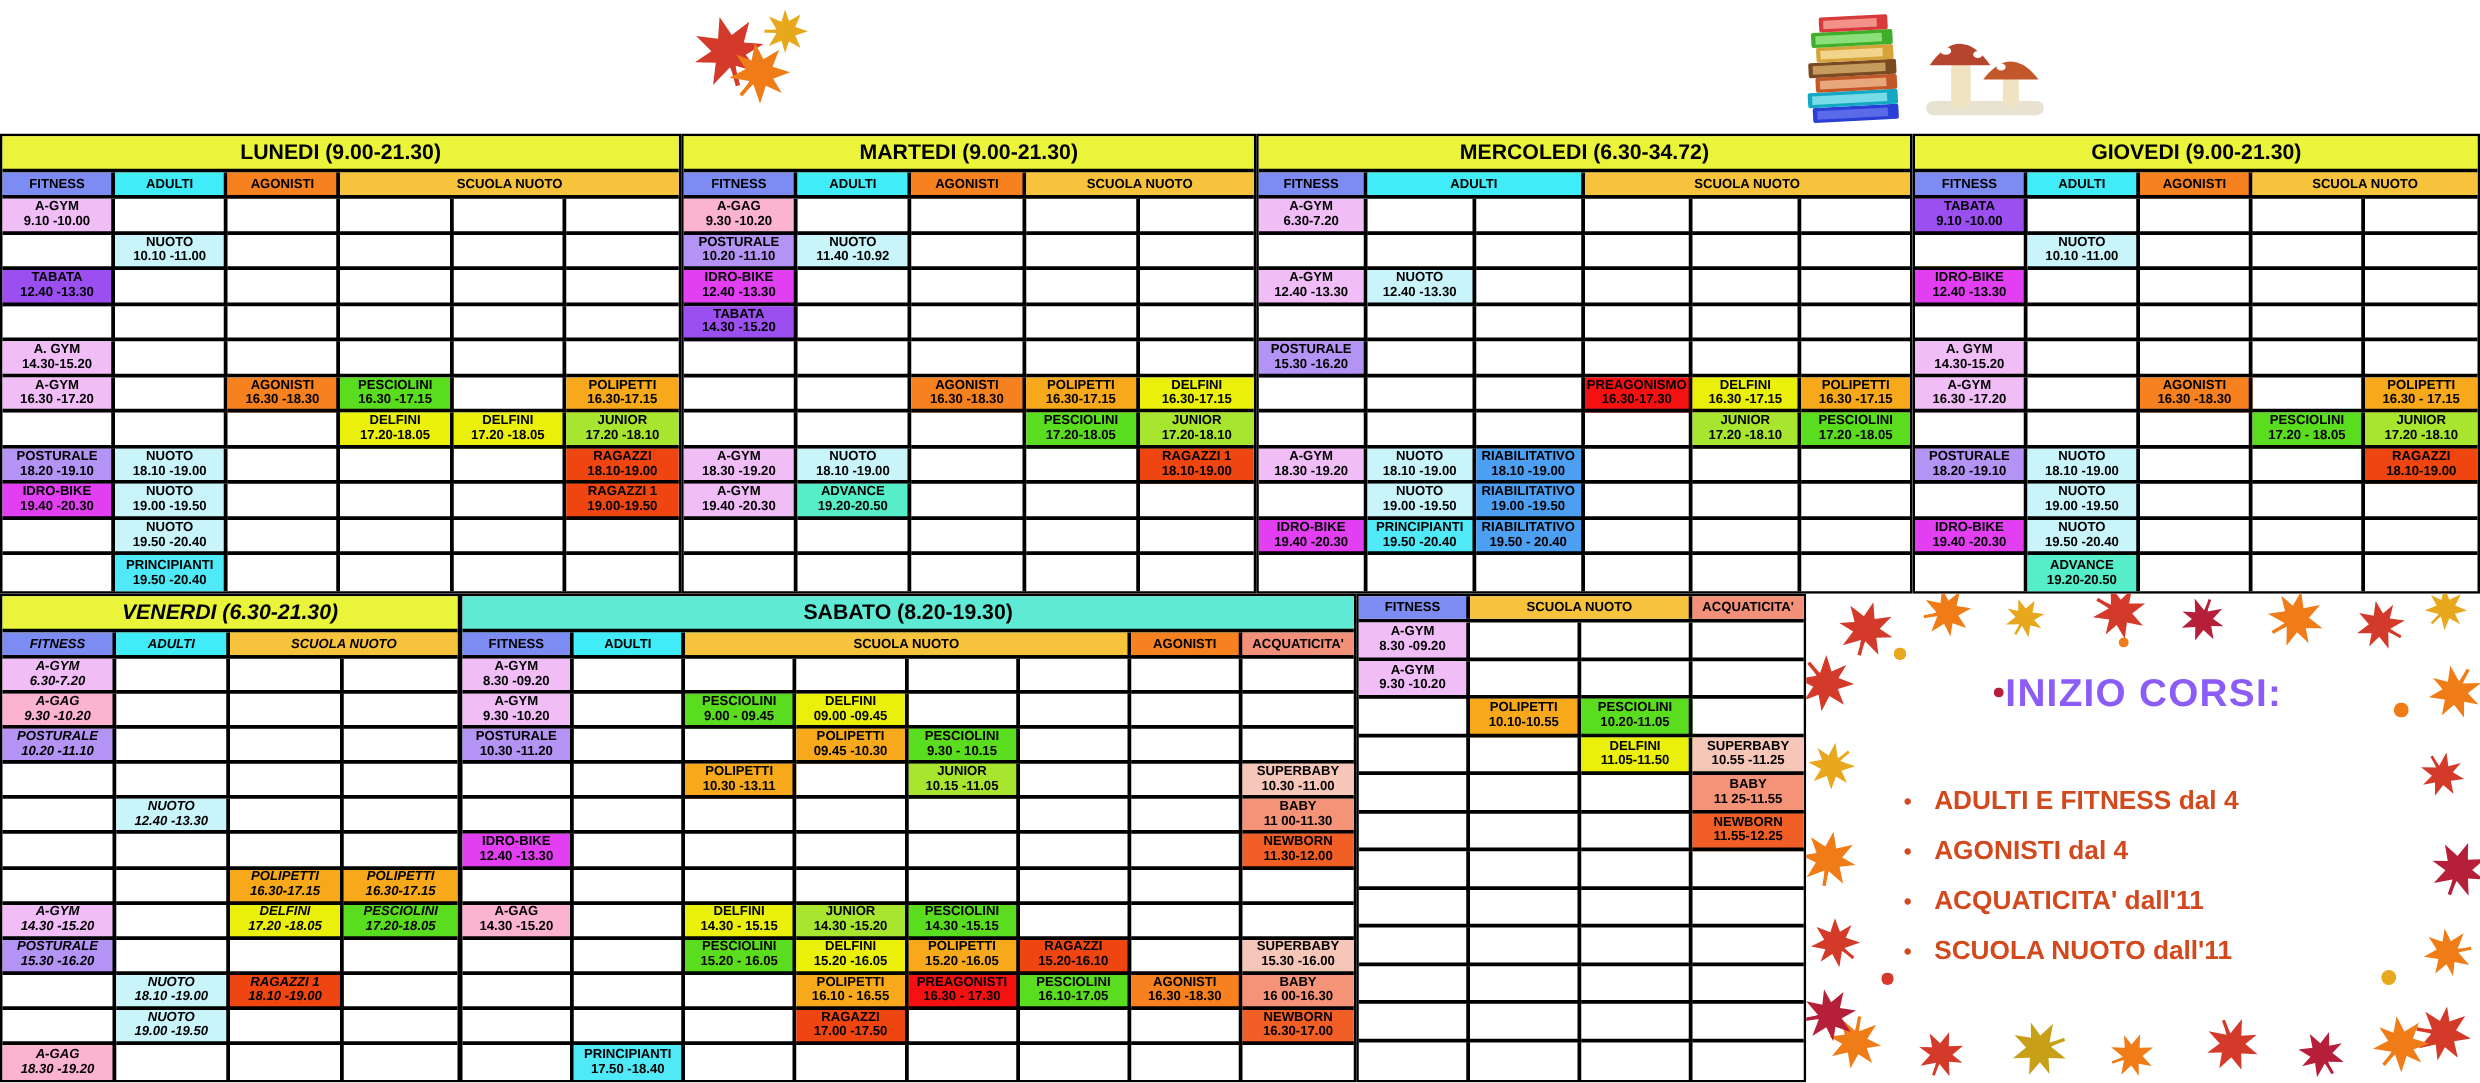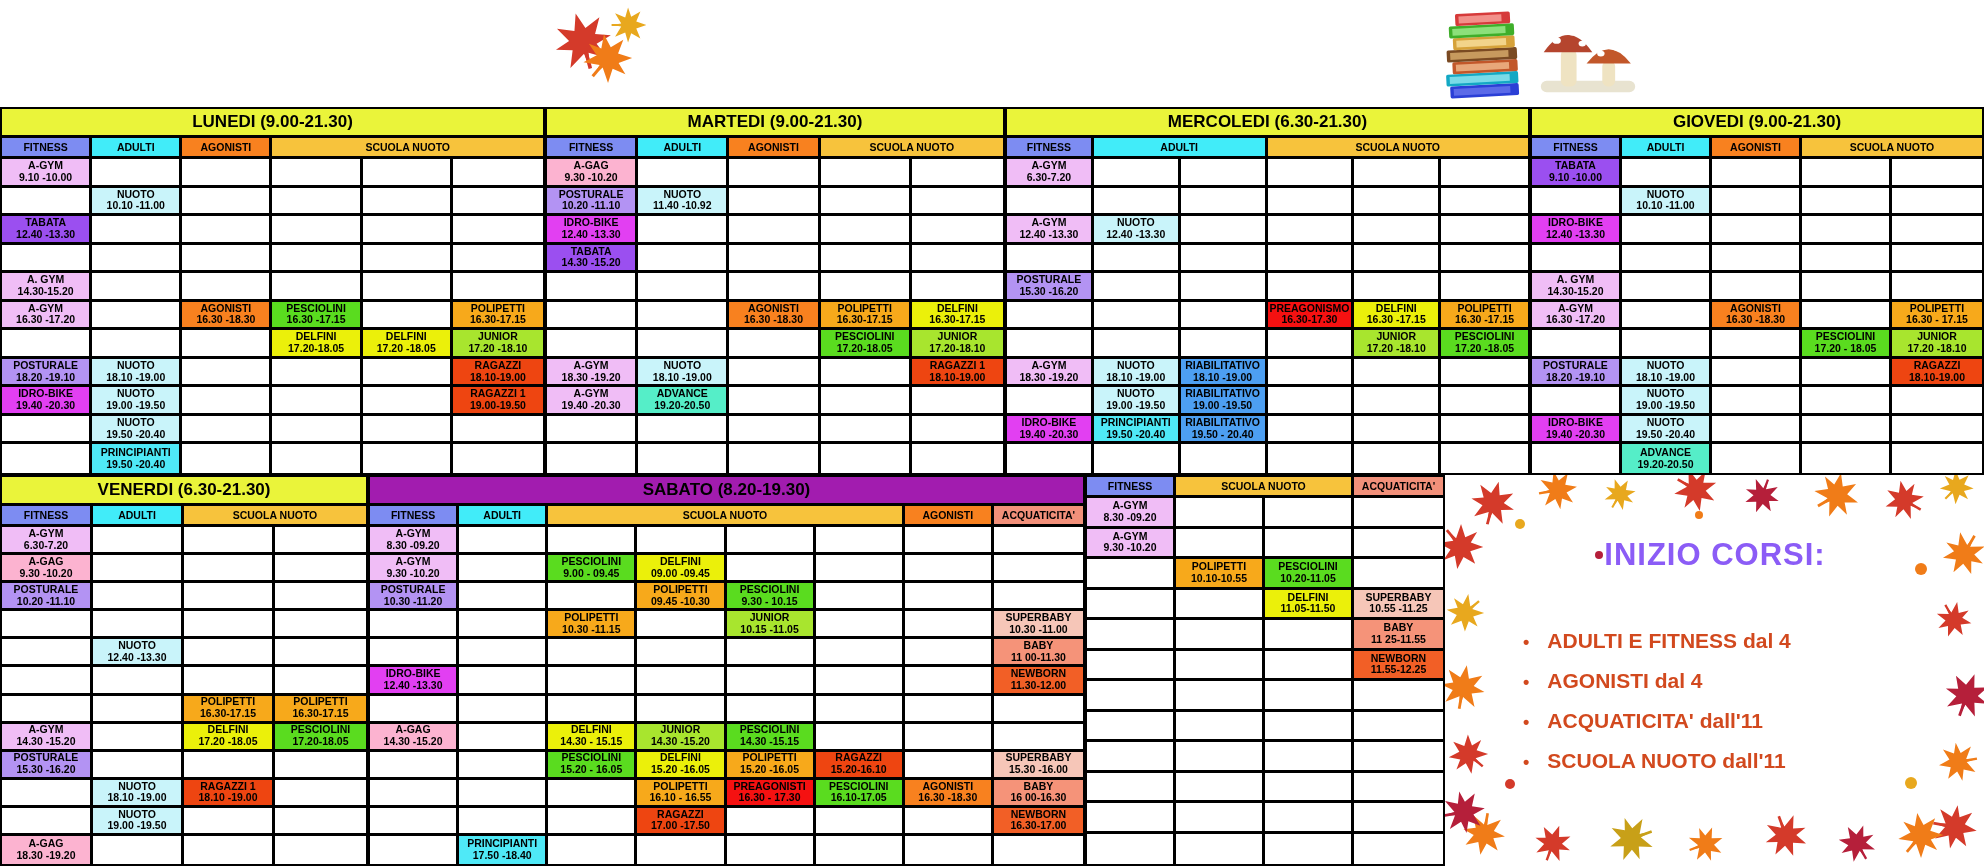--- a/index.html
+++ b/index.html
@@ -344,21 +344,21 @@
           <div class="cell"></div>
           <div class="cell no-r"></div>
           <div class="cell no-b"></div>
           <div class="cell no-b"></div>
           <div class="cell no-b"></div>
           <div class="cell no-b"></div>
           <div class="cell no-r no-b"></div>
         </div>
       </section>
       <section class="day" style="width: 525px;">
-        <div class="day-header" style="background: rgb(234, 244, 58);">MERCOLEDI (6.30-21.30)</div>
+        <div class="day-header" style="background: rgb(234, 244, 58);">MERCOLEDI (6.30-34.72)</div>
         <div class="col-headers" style="grid-template-columns: repeat(6, 1fr);">
           <div class="col-header" style="grid-column: span 1; background: rgb(125, 140, 242);">FITNESS</div>
           <div class="col-header" style="grid-column: span 2; background: rgb(65, 236, 249);">ADULTI</div>
           <div class="col-header no-r" style="grid-column: span 3; background: rgb(247, 195, 60);">SCUOLA NUOTO</div>
         </div>
         <div class="grid" style="grid-template-columns: repeat(6, 1fr); grid-template-rows: repeat(11, 1fr);">
           <div class="cell" style="background: rgb(240, 189, 246);">
             <div class="cn">A-GYM</div>
             <div class="ct">6.30-7.20</div>
           </div>
@@ -586,21 +586,21 @@
             <div class="cn">ADVANCE</div>
             <div class="ct">19.20-20.50</div>
           </div>
           <div class="cell no-b"></div>
           <div class="cell no-b"></div>
           <div class="cell no-r no-b"></div>
         </div>
       </section>
     </div>
   <div class="section" id="bottom-section">
-      <section class="day" style="width: 368px;">
+      <section class="day" style="width: 368px; font-style: italic;">
         <div class="day-header" style="background: rgb(234, 244, 58);">VENERDI (6.30-21.30)</div>
         <div class="col-headers" style="grid-template-columns: repeat(4, 1fr);">
           <div class="col-header" style="grid-column: span 1; background: rgb(125, 140, 242);">FITNESS</div>
           <div class="col-header" style="grid-column: span 1; background: rgb(65, 236, 249);">ADULTI</div>
           <div class="col-header no-r" style="grid-column: span 2; background: rgb(247, 195, 60);">SCUOLA NUOTO</div>
         </div>
         <div class="grid" style="grid-template-columns: repeat(4, 1fr); grid-template-rows: repeat(12, 1fr);">
           <div class="cell" style="background: rgb(240, 189, 246);">
             <div class="cn">A-GYM</div>
             <div class="ct">6.30-7.20</div>
@@ -687,21 +687,21 @@
           <div class="cell no-b" style="background: rgb(252, 179, 208);">
             <div class="cn">A-GAG</div>
             <div class="ct">18.30 -19.20</div>
           </div>
           <div class="cell no-b"></div>
           <div class="cell no-b"></div>
           <div class="cell no-r no-b"></div>
         </div>
       </section>
       <section class="day" style="width: 717px;">
-        <div class="day-header" style="background: #a21caf;">SABATO (8.20-19.30)</div>
+        <div class="day-header" style="background: #5eead4;">SABATO (8.20-19.30)</div>
         <div class="col-headers" style="grid-template-columns: repeat(8, 1fr);">
           <div class="col-header" style="grid-column: span 1; background: rgb(125, 140, 242);">FITNESS</div>
           <div class="col-header" style="grid-column: span 1; background: rgb(65, 236, 249);">ADULTI</div>
           <div class="col-header" style="grid-column: span 4; background: rgb(247, 195, 60);">SCUOLA NUOTO</div>
           <div class="col-header" style="grid-column: span 1; background: rgb(248, 129, 31);">AGONISTI</div>
           <div class="col-header no-r" style="grid-column: span 1; background: rgb(242, 144, 122);">ACQUATICITA'</div>
         </div>
         <div class="grid" style="grid-template-columns: repeat(8, 1fr); grid-template-rows: repeat(12, 1fr);">
           <div class="cell" style="background: rgb(240, 189, 246);">
             <div class="cn">A-GYM</div>
@@ -745,21 +745,21 @@
             <div class="cn">PESCIOLINI</div>
             <div class="ct">9.30 - 10.15</div>
           </div>
           <div class="cell"></div>
           <div class="cell"></div>
           <div class="cell no-r"></div>
           <div class="cell"></div>
           <div class="cell"></div>
           <div class="cell" style="background: rgb(247, 169, 27);">
             <div class="cn">POLIPETTI</div>
-            <div class="ct">10.30 -11.15</div>
+            <div class="ct">10.30 -13.11</div>
           </div>
           <div class="cell"></div>
           <div class="cell" style="background: rgb(168, 229, 46);">
             <div class="cn">JUNIOR</div>
             <div class="ct">10.15 -11.05</div>
           </div>
           <div class="cell"></div>
           <div class="cell"></div>
           <div class="cell no-r" style="background: rgb(246, 198, 184);">
             <div class="cn">SUPERBABY</div>

